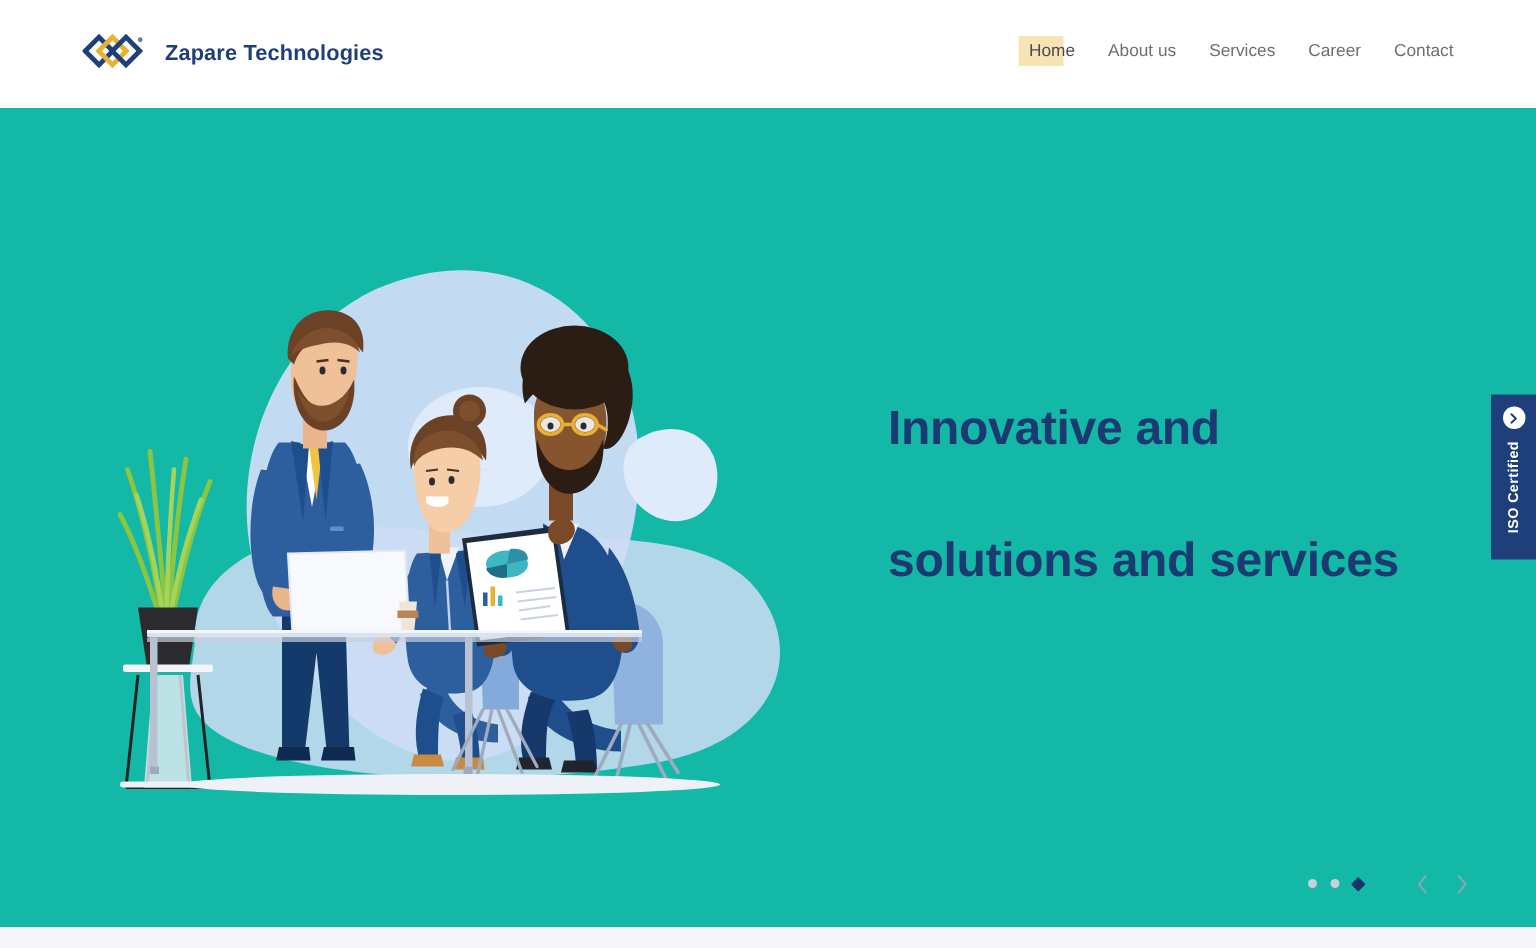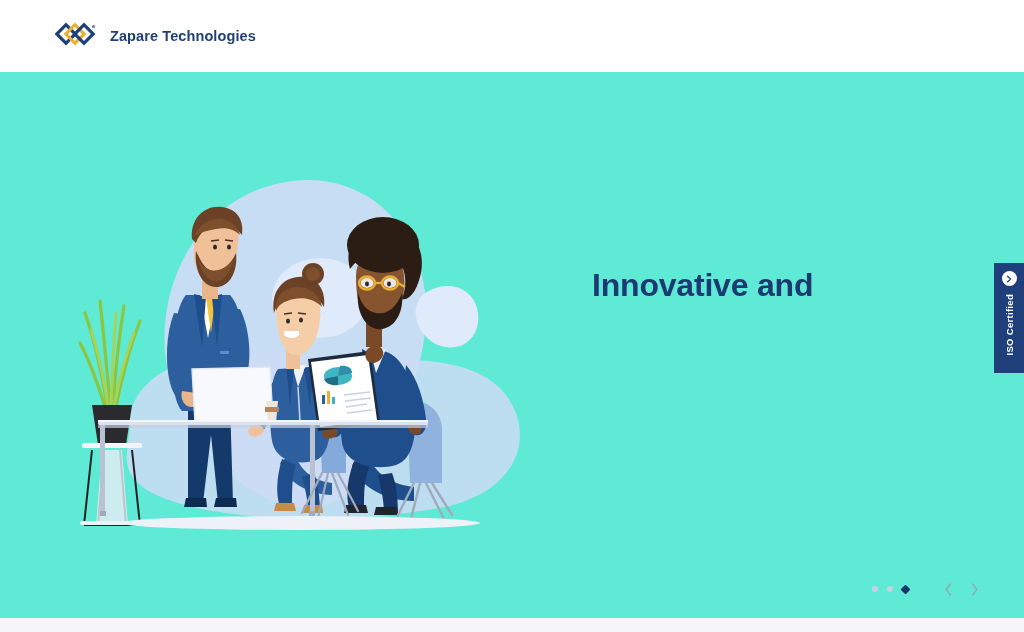--- a/index.html
+++ b/index.html
@@ -7,21 +7,21 @@
     width: 1024px;
     height: 632px;
     background: #ffffff;
     font-family: "Liberation Sans", sans-serif;
     overflow: hidden;
   }
   .page {
     position: relative;
     width: 1024px;
     height: 632px;
-    background: #5eead4;
+    background: #14b8a6;
   }
 
   
   .header {
     position: absolute;
     top: 0; left: 0;
     width: 1024px;
     height: 72px;
     display: flex;
     align-items: center;
@@ -203,20 +203,38 @@
           </g>
           <g fill="none" stroke="#1f3f78" stroke-width="3.2">
             <rect x="22.5" y="5.5" width="13" height="13" transform="rotate(45 29 12)"></rect>
           </g>
           <circle cx="38.5" cy="4.5" r="1.6" fill="#6a7fb0"></circle>
         </svg>
       </span>
       <span class="brand-name">Zapare Technologies</span>
     </div>
 
+    <nav class="nav">
+      <div class="nav-item active">
+        <span class="hl"></span>
+        <span class="lbl">Home</span>
+      </div>
+      <div class="nav-item">
+        <span class="lbl">About us</span>
+      </div>
+      <div class="nav-item">
+        <span class="lbl">Services</span>
+      </div>
+      <div class="nav-item">
+        <span class="lbl">Career</span>
+      </div>
+      <div class="nav-item">
+        <span class="lbl">Contact</span>
+      </div>
+    </nav>
   </div>
 
   <div class="hero">
 
     <div class="illus">
       <svg width="500" height="370" viewBox="0 0 500 370">
 
         <path d="M120 250 C70 180 95 60 180 20 C260 -15 330 25 350 95 C372 170 330 250 300 300 C260 360 170 340 120 250 Z" fill="#ccdcf5" opacity="0.95"></path>
         <path d="M60 250 C60 200 130 170 210 180 C300 190 390 175 430 215 C470 258 450 320 370 335 C250 356 110 345 70 312 C48 294 60 272 60 250 Z" fill="#ccdcf5" opacity="0.85"></path>
         <ellipse cx="250" cy="125" rx="48" ry="40" fill="#dfeafb"></ellipse>
@@ -420,20 +438,21 @@
 
         <ellipse cx="230" cy="350" rx="180" ry="7" fill="#eef2f8"></ellipse>
         <rect x="10" y="348" width="120" height="4" rx="2" fill="#eef2f8"></rect>
       </svg>
     </div>
 
     <div class="copy">
       <h1 class="headline">
         <span>Innovative and</span><br>
         <br>
+        <span>solutions and services</span>
       </h1>
     </div>
   </div>
 
   <div class="iso-tab">
     <span class="iso-btn">
       <svg width="8" height="8" viewBox="0 0 8 8">
         <path d="M2.6 1.2 L5.6 4 L2.6 6.8" fill="none" stroke="#1f3f7a" stroke-width="1.3" stroke-linecap="round" stroke-linejoin="round"></path>
       </svg>
     </span>

